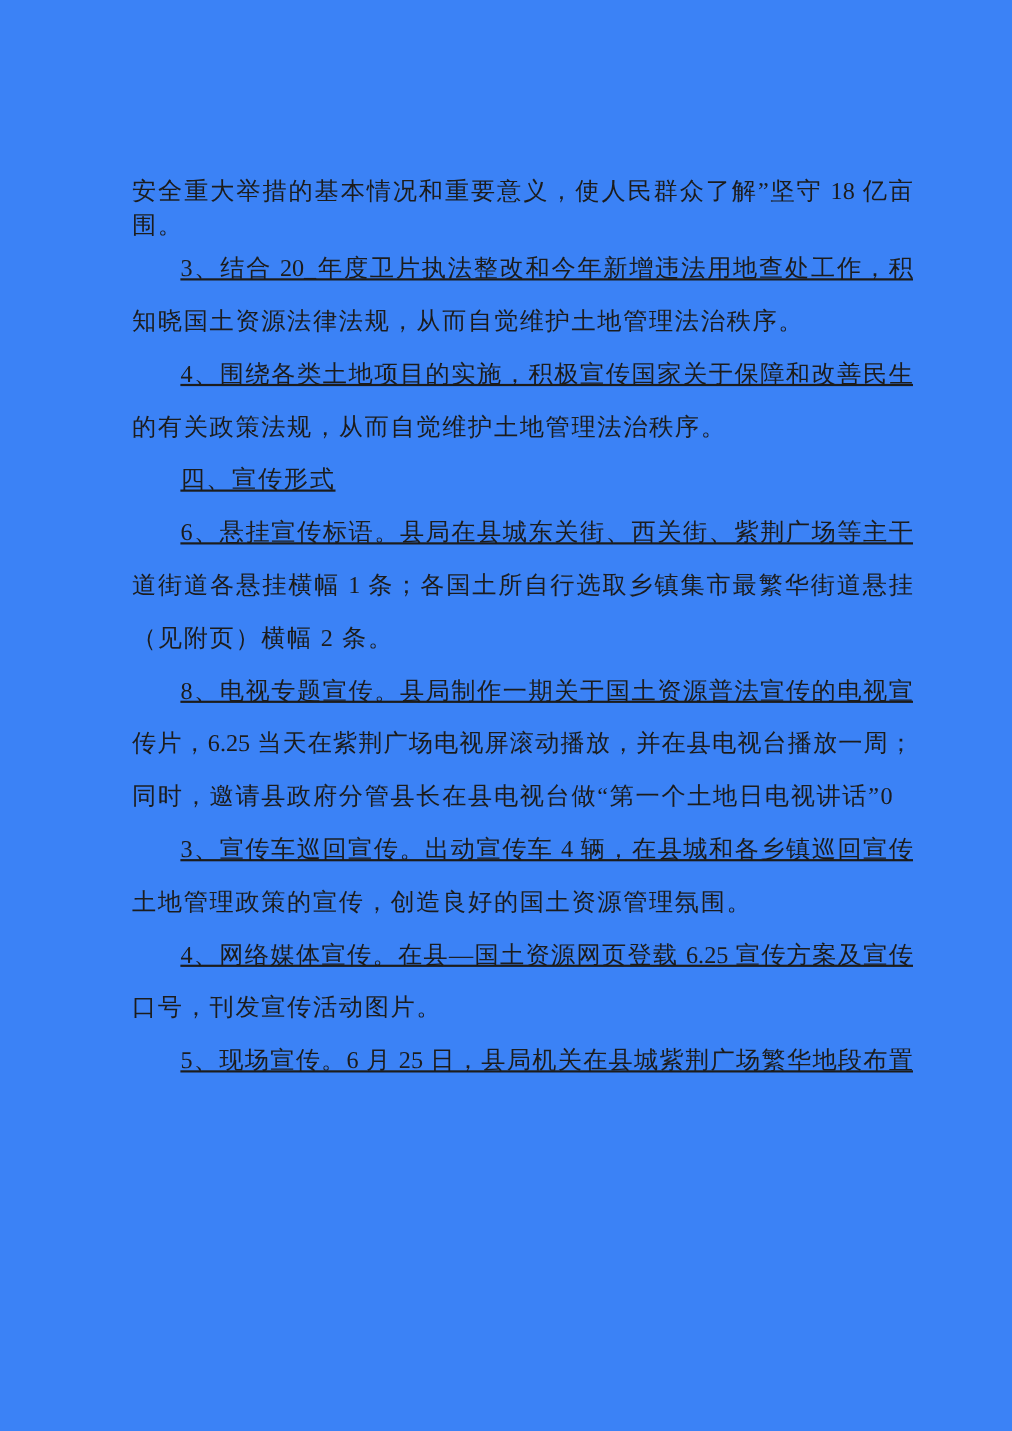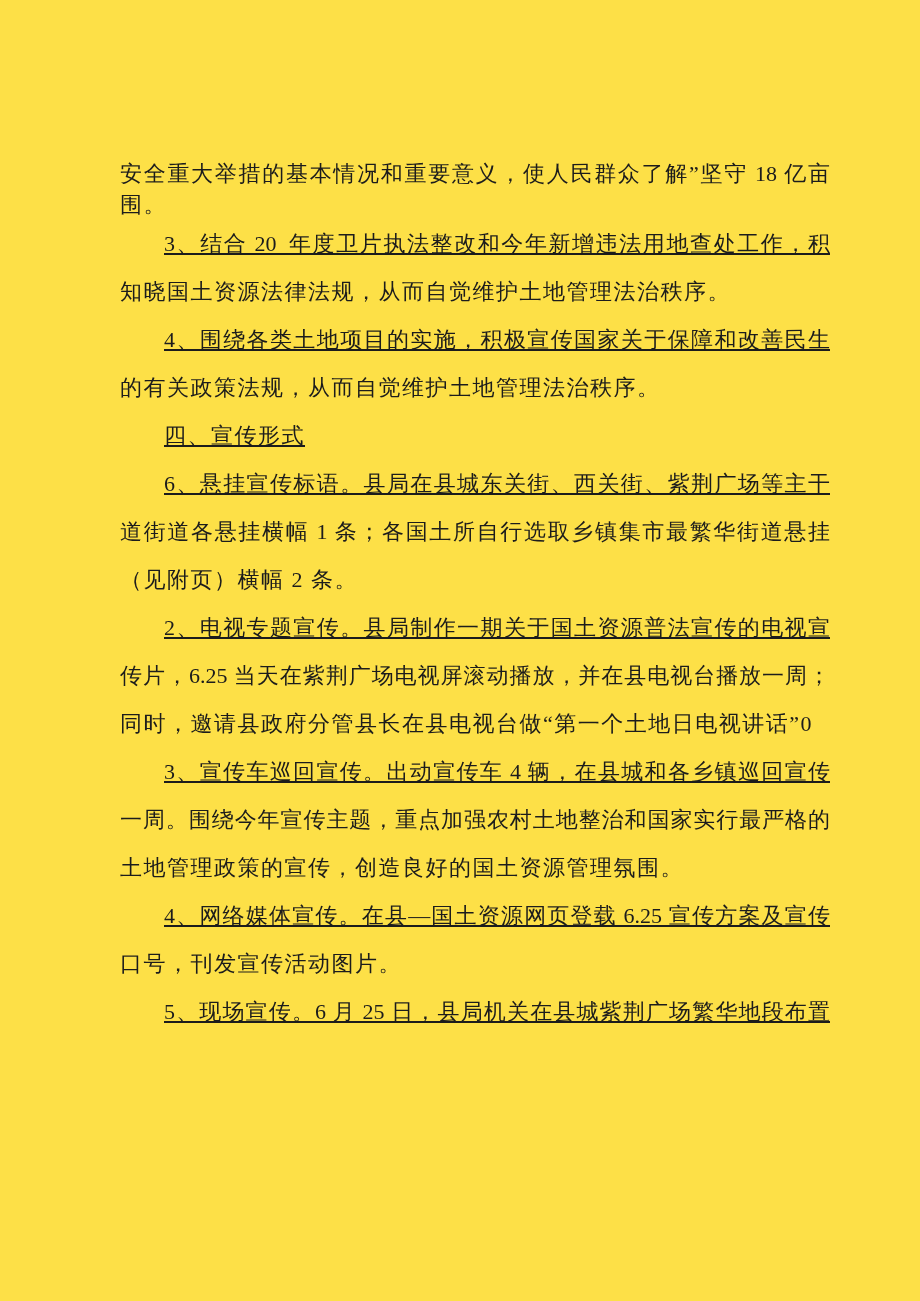--- a/index.html
+++ b/index.html
@@ -4,21 +4,21 @@
 <style>
   html, body {
     margin: 0;
     padding: 0;
     background: #ffffff;
   }
   .page {
     position: relative;
     width: 920px;
     height: 1301px;
-    background: #fde047;
+    background: #3b82f6;
     overflow: hidden;
     font-family: "Liberation Serif", "DejaVu Serif", serif;
     color: #1c1c1c;
   }
   .content {
     position: absolute;
     left: 120px;
     top: 158px;
     width: 710px;
     font-size: 22px;
@@ -76,28 +76,27 @@
       <div class="line last indent">四、宣传形式</div>
     </div>
 
     <div class="para">
       <div class="line fill indent">6、悬挂宣传标语。县局在县城东关街、西关街、紫荆广场等主干</div>
       <div class="line fill">道街道各悬挂横幅 1 条；各国土所自行选取乡镇集市最繁华街道悬挂</div>
       <div class="line last">（见附页）横幅 2 条。</div>
     </div>
 
     <div class="para">
-      <div class="line fill indent">2、电视专题宣传。县局制作一期关于国土资源普法宣传的电视宣</div>
+      <div class="line fill indent">8、电视专题宣传。县局制作一期关于国土资源普法宣传的电视宣</div>
       <div class="line fill">传片，6.25 当天在紫荆广场电视屏滚动播放，并在县电视台播放一周；</div>
       <div class="line last">同时，邀请县政府分管县长在县电视台做“第一个土地日电视讲话”0</div>
     </div>
 
     <div class="para">
       <div class="line fill indent">3、宣传车巡回宣传。出动宣传车 4 辆，在县城和各乡镇巡回宣传</div>
-      <div class="line fill">一周。围绕今年宣传主题，重点加强农村土地整治和国家实行最严格的</div>
       <div class="line last">土地管理政策的宣传，创造良好的国土资源管理氛围。</div>
     </div>
 
     <div class="para">
       <div class="line fill indent">4、网络媒体宣传。在县—国土资源网页登载 6.25 宣传方案及宣传</div>
       <div class="line last">口号，刊发宣传活动图片。</div>
     </div>
 
     <div class="para">
       <div class="line fill indent">5、现场宣传。6 月 25 日，县局机关在县城紫荆广场繁华地段布置</div>

